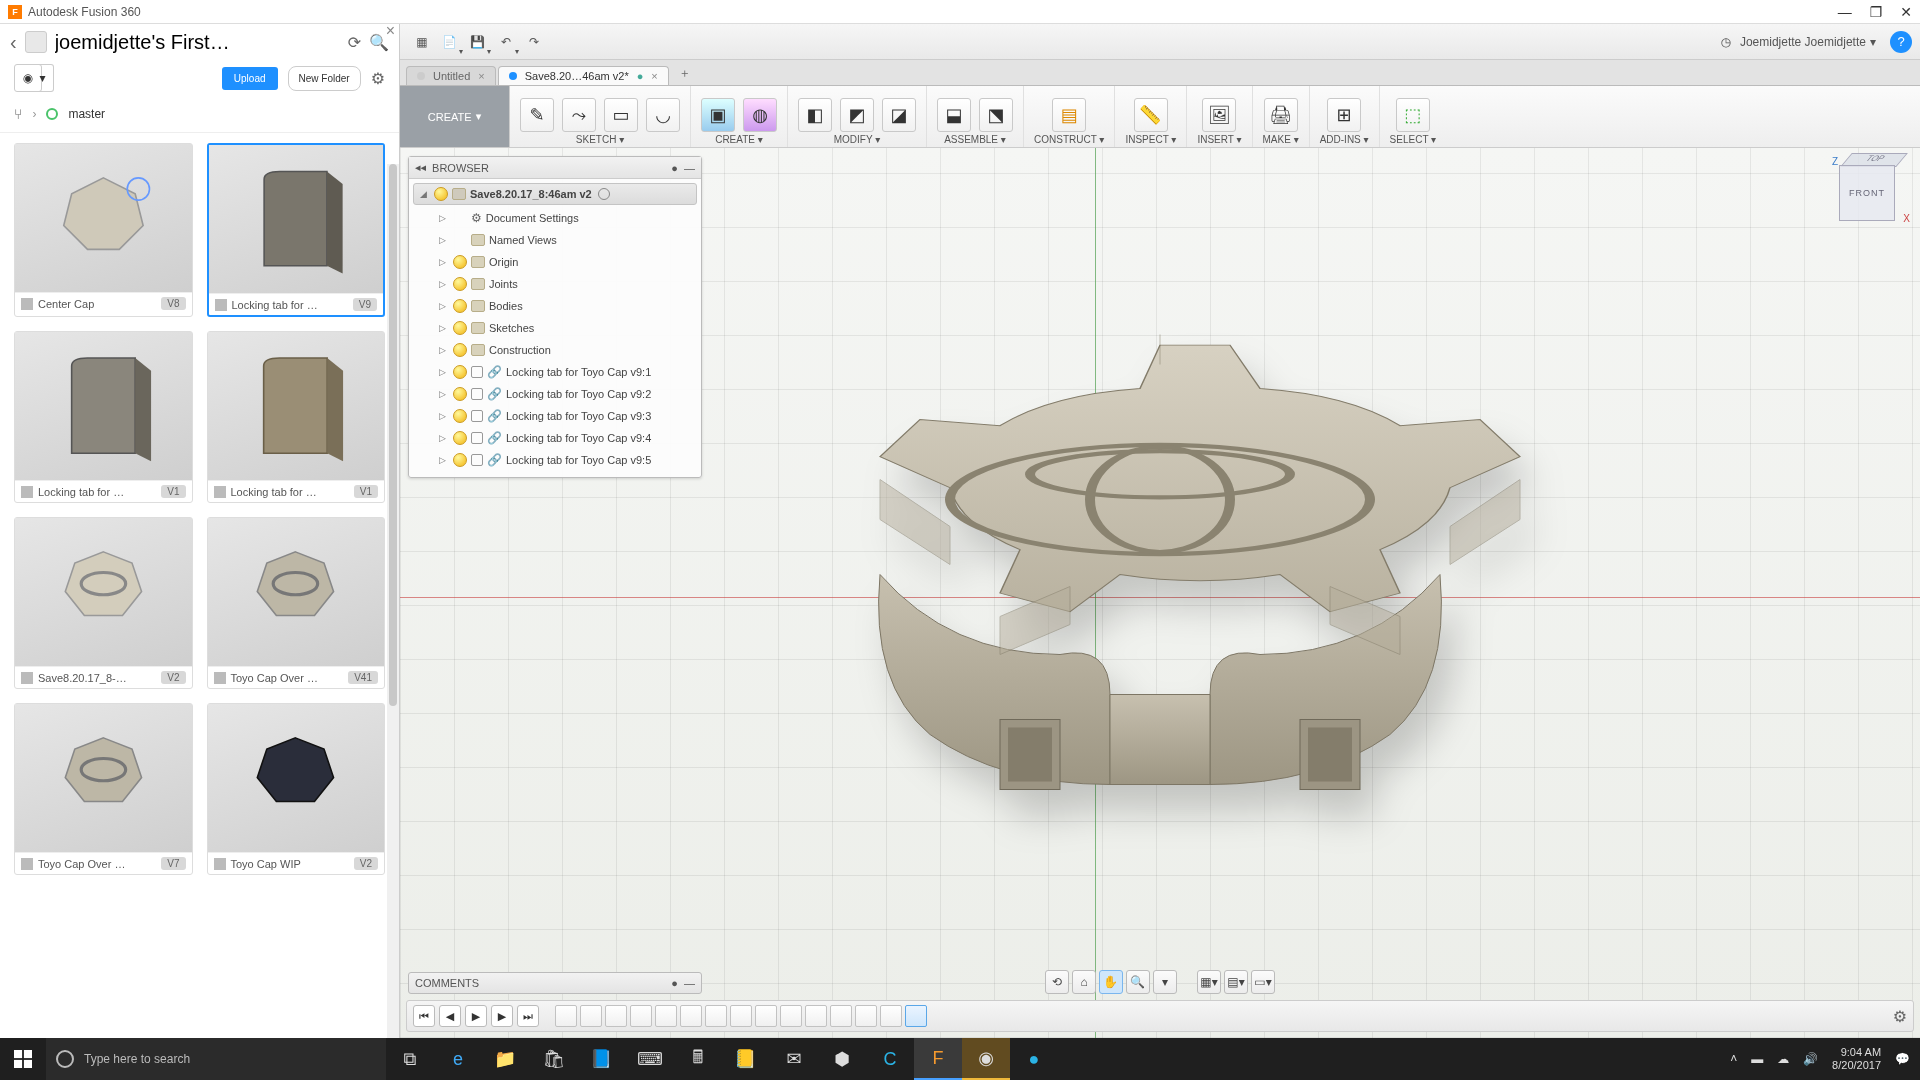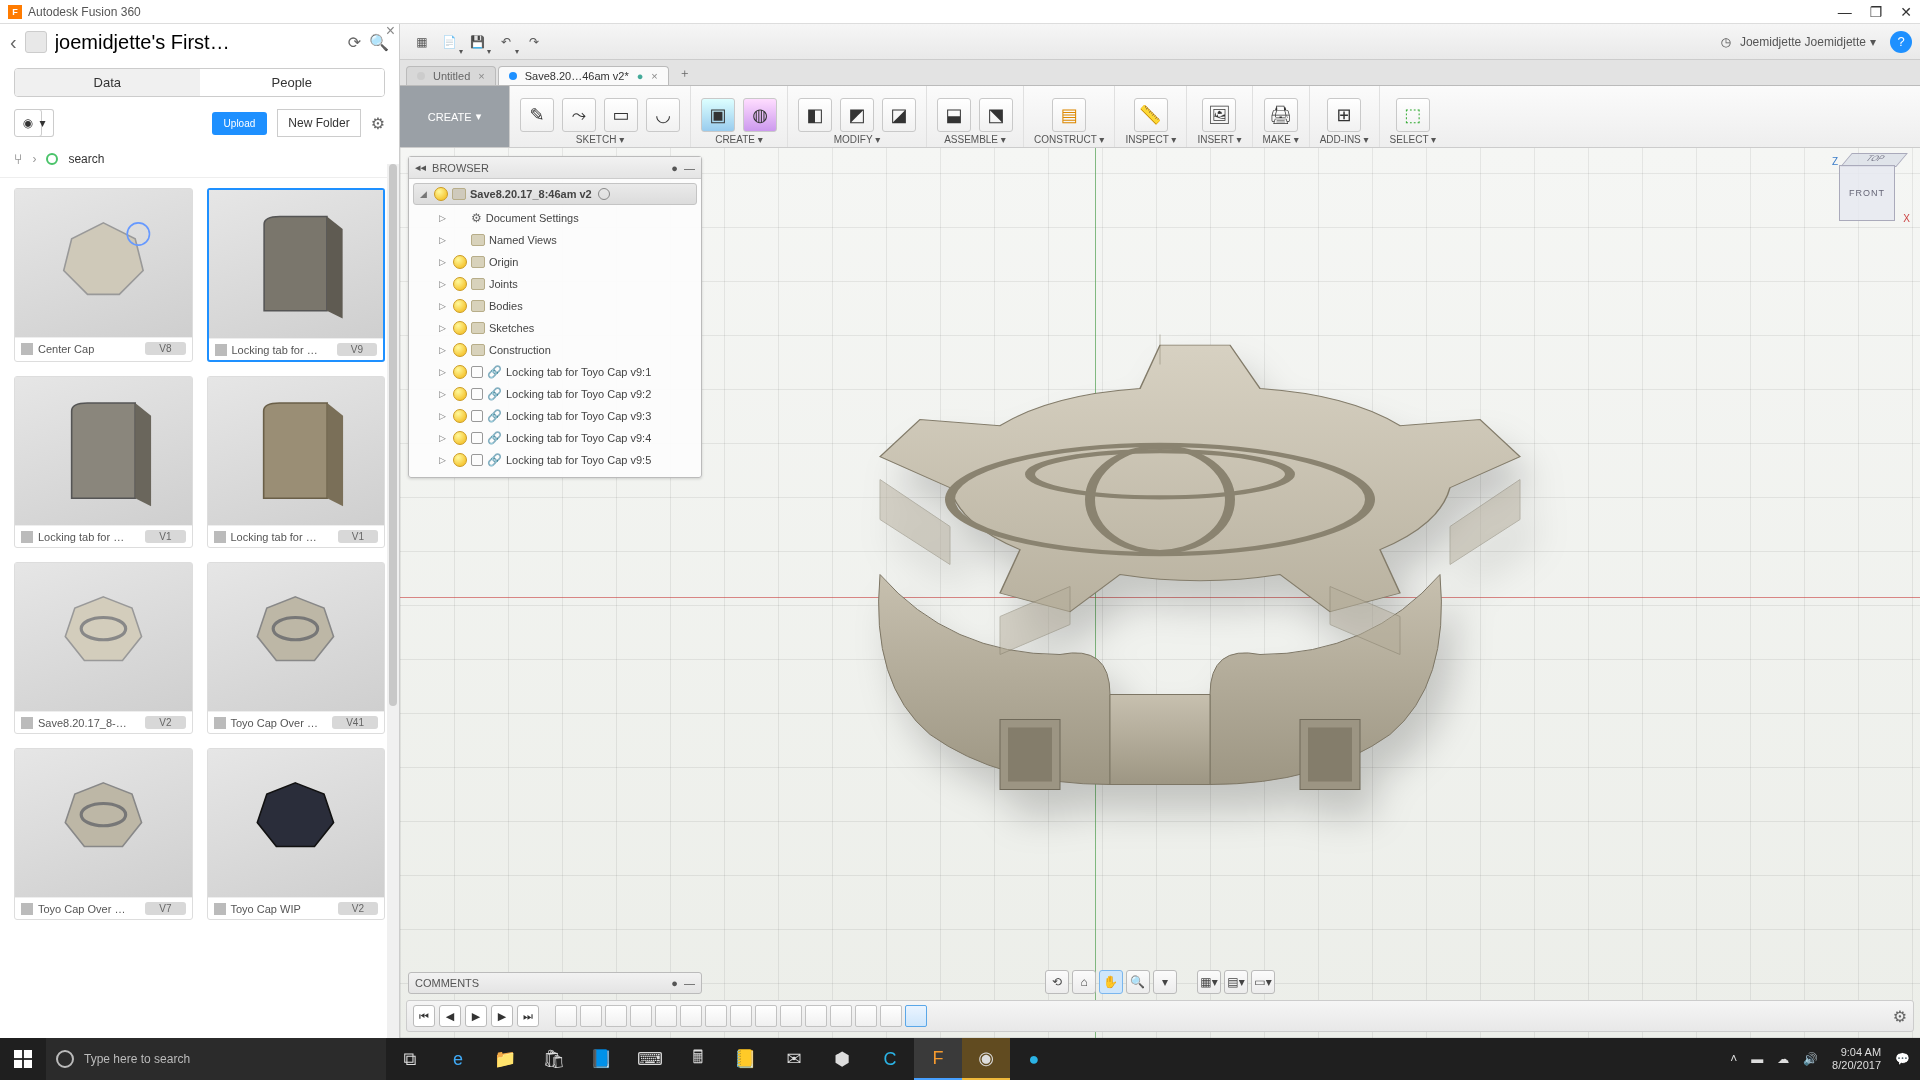--- a/index.html
+++ b/index.html
@@ -21,33 +21,33 @@
 .data-hdr .ptitle{ font-size:20px; color:#000000; white-space:nowrap; overflow:hidden; text-overflow:ellipsis; flex:1;}
 .data-hdr .ref, .data-hdr .srch{ font-size:16px; color:#666; cursor:pointer;}
 .close-panel{ position:absolute; top:-2px; right:4px; font-size:16px; color:#888; cursor:pointer;}
 .tabs2{ display:flex; border:1px solid #ccc; border-radius:4px; margin:8px 14px; overflow:hidden;}
 .tabs2 div{ flex:1; text-align:center; padding:6px 0; font-size:13px; cursor:pointer; background:#fff;}
 .tabs2 div.active{ background:#f0f0f0;}
 .upload-row{ display:flex; align-items:center; gap:10px; padding:4px 14px 10px 14px;}
 .eye-btn{ width:28px; height:28px; border:1px solid #ccc; border-radius:3px; display:flex; align-items:center; justify-content:center;}
 .drop-btn{ width:22px; height:28px; border:1px solid #ccc; border-left:none; border-radius:0 3px 3px 0; margin-left:-10px; display:flex; align-items:center; justify-content:center;}
 .upload-btn{ background:#1e90ff; color:#fff; padding:6px 12px; border-radius:3px; font-size:10px; cursor:pointer;}
-.newfolder-btn{ border:1px solid #ccc; padding:6px 10px; border-radius:0; font-size:12px; cursor:pointer; background:#fff;}
+.newfolder-btn{ border:1px solid #ccc; padding:6px 10px; border-radius:8px; font-size:10px; cursor:pointer; background:#fff;}
 .gear-sm{ font-size:16px; color:#666; cursor:pointer;}
 .branch-row{ display:flex; align-items:center; gap:10px; padding:4px 14px 10px 14px; border-bottom:1px solid #eee;}
 .branch-row .b1{ font-size:14px; color:#666;}
 .branch-row .b2{ color:#999;}
 .branch-row .circ{ width:12px; height:12px; border:2px solid #4ac36a; border-radius:50%;}
 .thumbs{ flex:1; overflow:auto; padding:10px 14px;text-align:right;}
 .thumbs-grid{ display:grid; grid-template-columns: 1fr 1fr; gap:14px;}
 .thumb{ border:1px solid #ddd; border-radius:3px; background:#fff;}
 .thumb.selected{ border:2px solid #1e90ff;}
 .thumb .timg{ height:148px; background:linear-gradient(160deg,#e6e6e6,#cfcfcf); display:flex; align-items:center; justify-content:center;}
 .thumb .tbar{ display:flex; align-items:center; padding:4px 6px; gap:5px; font-size:11px; color:#555; border-top:1px solid #eee;}
-.thumb .tbar .ver{ margin-left:auto; background:#d8d8d8; color:#666; padding:1px 14px; border-radius:3px; font-size:10px;}
+.thumb .tbar .ver{ margin-left:auto; background:#d8d8d8; color:#666; padding:1px 6px; border-radius:3px; font-size:10px;}
 .thumb .cubei{ width:12px; height:12px; background:#bbb;}
 
 
 .right-side{ flex:1; display:flex; flex-direction:column; background:#fff; position:relative;}
 .topbar2{ height:36px; background:linear-gradient(#f6f6f6,#e9e9e9); border-bottom:1px solid #ccc; display:flex; align-items:center; padding:0 8px;}
 .icon-btn{ width:28px; height:26px; display:flex; align-items:center; justify-content:center; color:#555; position:relative; cursor:pointer;}
 .icon-btn.caret::after{ content:"▾"; font-size:8px; position:absolute; bottom:-1px; right:1px; color:#555;}
 .topbar2 .spacer{ flex:1;}
 .user{ color:#555; font-size:12px; display:flex; align-items:center; gap:4px;}
 .help-btn{ width:22px; height:22px; border-radius:50%; background:#1e90ff; color:#fff; display:flex; align-items:center; justify-content:center; font-size:13px; margin-left:14px;}
@@ -157,39 +157,35 @@
 
   <div class="data-panel">
     <span class="close-panel">×</span>
     <div class="data-hdr">
       <span class="chev">‹</span>
       <span class="cube"></span>
       <span class="ptitle">joemidjette's First…</span>
       <span class="ref">⟳</span>
       <span class="srch">🔍</span>
     </div>
-    <div class="tabs2">
-      <div class="active">Data</div>
-      <div>People</div>
-    </div>
     <div class="upload-row">
       <div style="display:flex;">
         <div class="eye-btn">◉</div>
         <div class="drop-btn">▾</div>
       </div>
       <div style="flex:1"></div>
       <div class="upload-btn">Upload</div>
       <div class="newfolder-btn">New Folder</div>
       <span class="gear-sm">⚙</span>
     </div>
     <div class="branch-row">
       <span class="b1">⑂</span>
       <span class="b2">›</span>
       <span class="circ"></span>
-      <span>search</span>
+      <span>master</span>
     </div>
     <div class="thumbs">
       <div class="thumbs-grid" id="thumbs-grid">
           <div class="thumb">
             <div class="timg">
               <svg viewBox="0 0 100 80">
                 <g fill="#cfc9b9" stroke="#999">
                   <path d="M50 15 L70 25 L75 45 L60 60 L40 60 L25 45 L30 25 Z"></path>
                 </g>
                 <circle cx="72" cy="22" r="7" fill="none" stroke="#69f"></circle>

